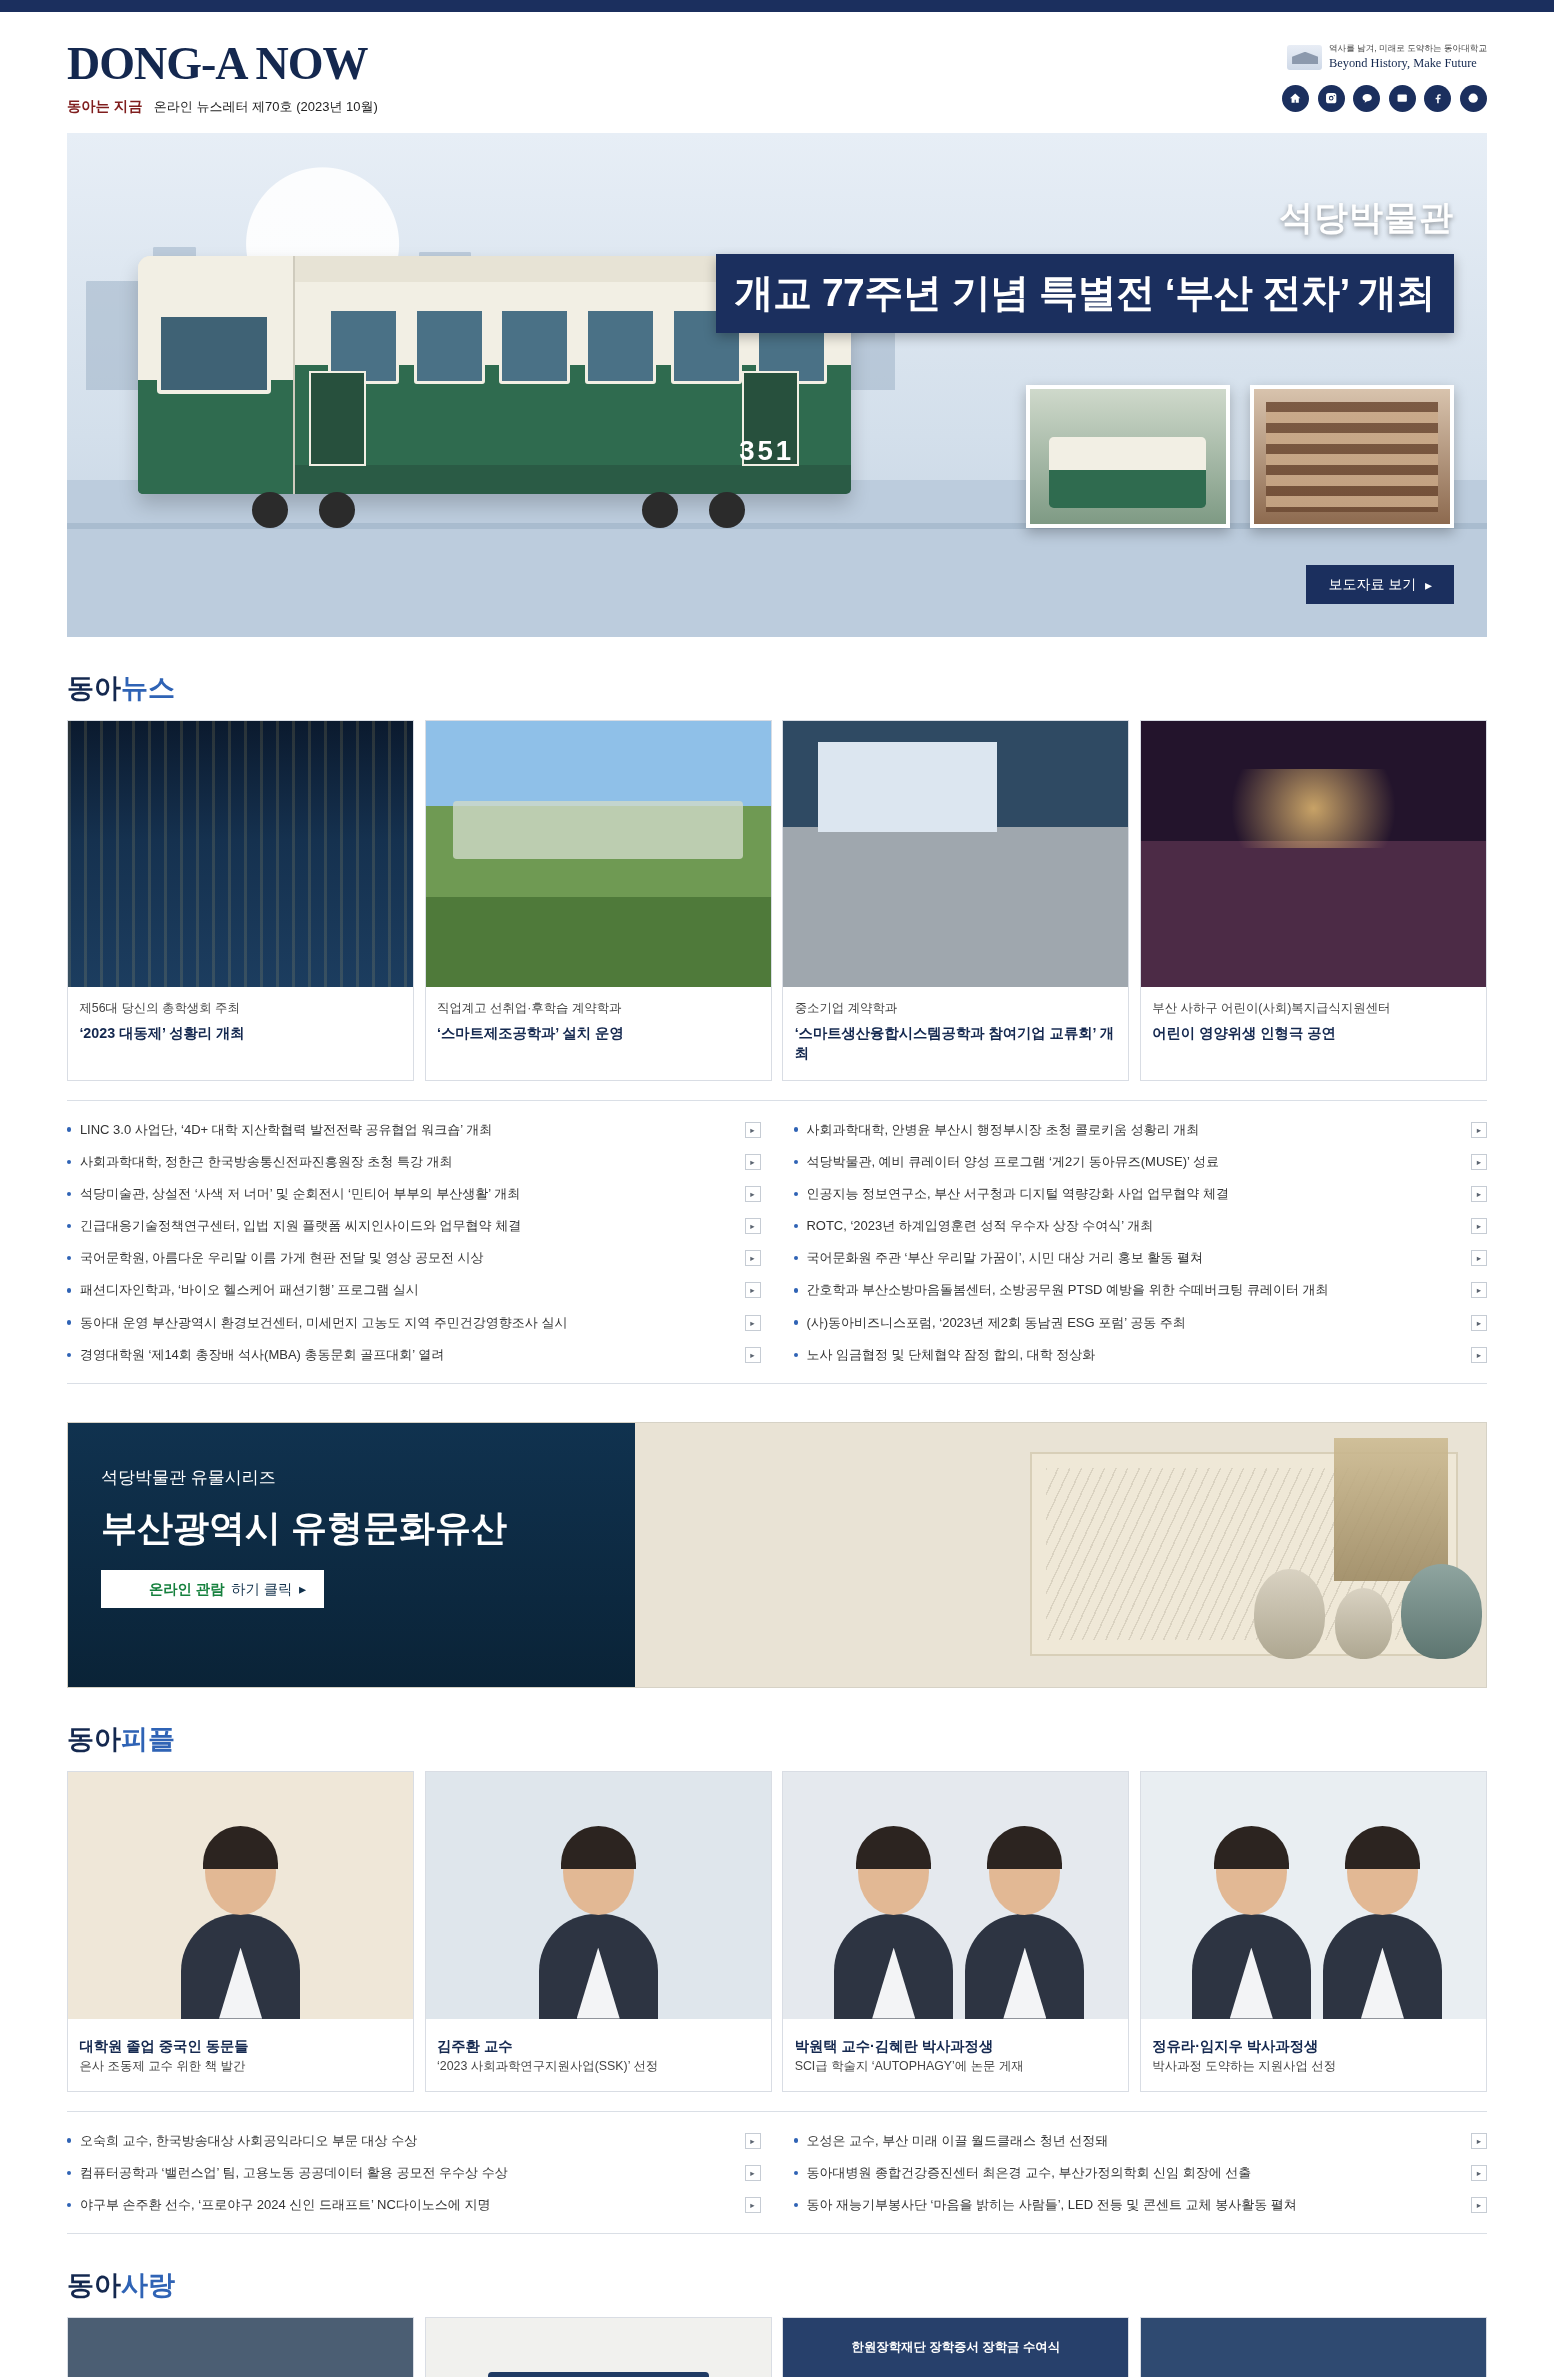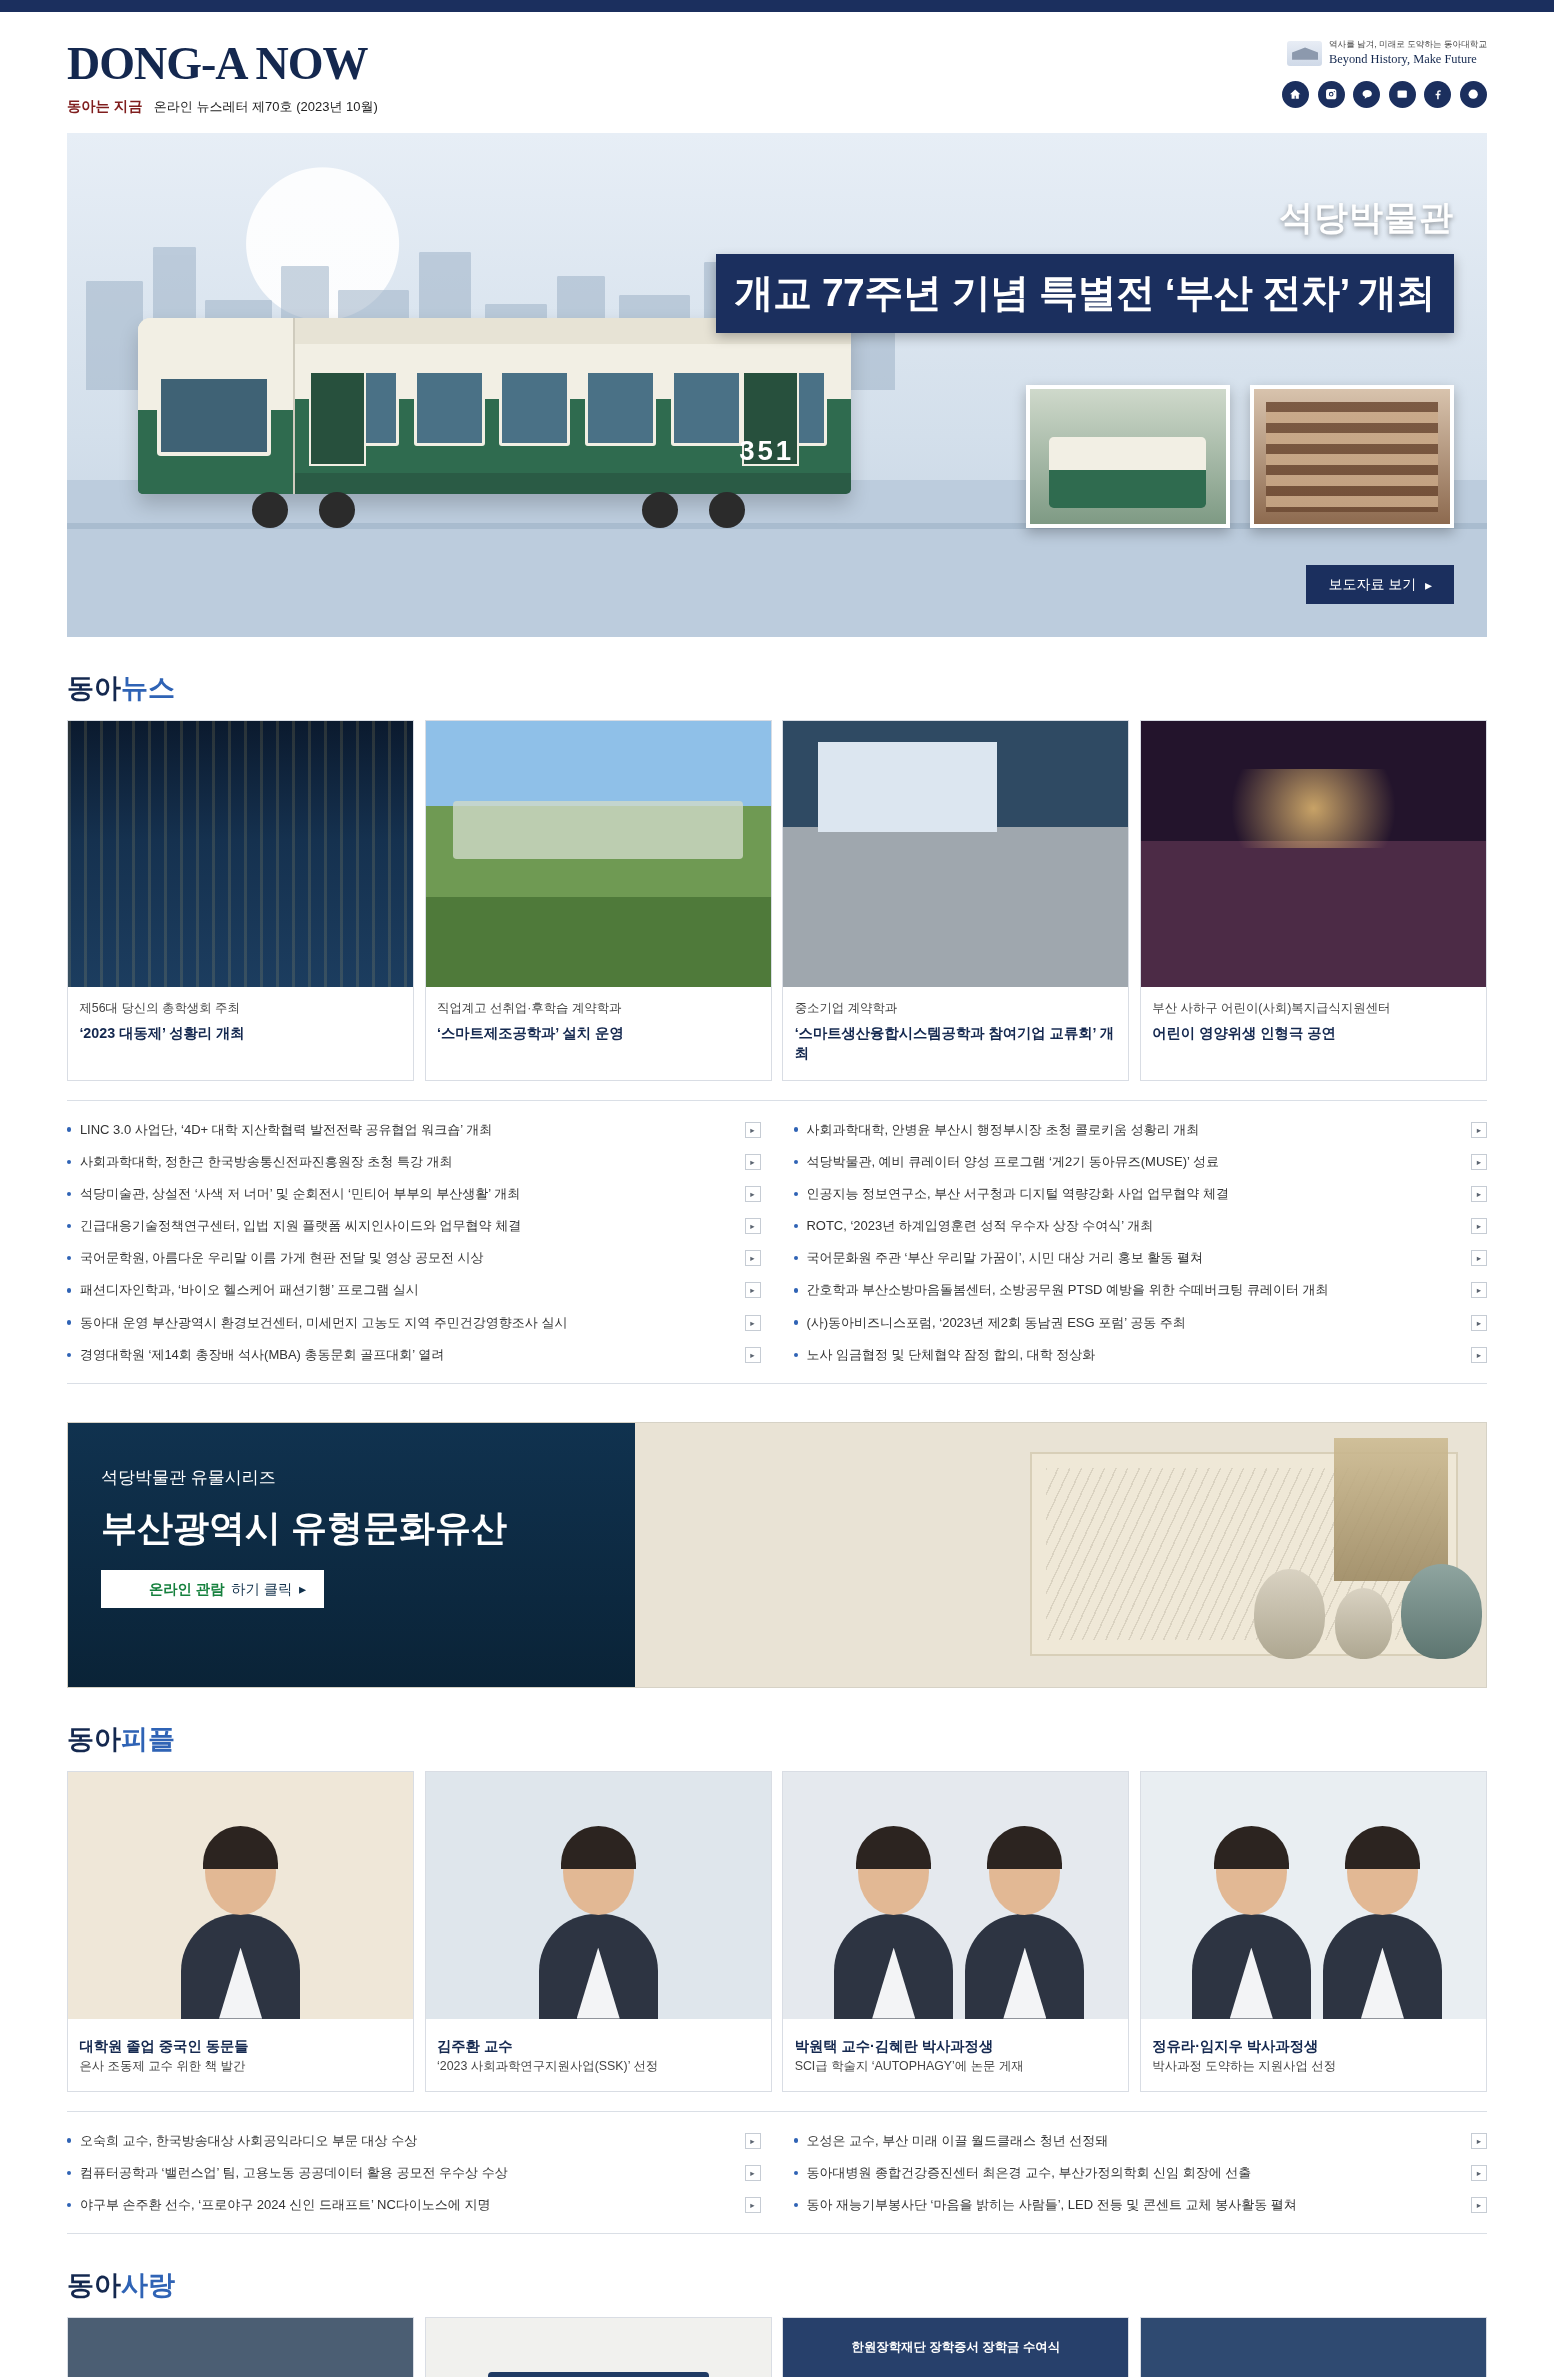--- a/index.html
+++ b/index.html
@@ -13,21 +13,21 @@
   }
   .page { width: 1554px; margin: 0 auto; position: relative; background:#fff; }
 
   
   .topline { height: 12.4px; background:#1b2f5e; }
   .topline2 { height: 4.8px; background:#fff; }
 
   
   .header {
     padding: 19px 67px 0 67px;
-    display:flex; align-items:flex-start; justify-content:space-between;
+    display:flex; align-items:center; justify-content:space-between;
   }
   .brand { padding-top: 4.8px; }
   .logo-main {
     font-family: "Liberation Serif", serif;
     font-size: 46px;
     letter-spacing: -1px;
     color:#14284f;
     font-weight: bold;
     line-height: 1;
   }
@@ -76,21 +76,21 @@
   .hero-city { position:absolute; left:0; right:0; top:57px; height:200px; opacity:.55; }
   .hero-city i {
     position:absolute; bottom:0; background:#9fb3c8; border-radius:1.4px 1.4px 0 0;
   }
   .hero-ground { position:absolute; left:0; right:0; bottom:0; height:157px; background:#bcccdd; }
   .hero-ground:after{
     content:""; position:absolute; left:0; right:0; top:43px; height:5.7px; background:#a9bccf;
   }
   
   .tram {
-    position:absolute; left:71px; bottom:143px; width:713px; height:176px;
+    position:absolute; left:71px; bottom:143px; width:713px; height:238px;
     background: linear-gradient(180deg,#f2efe4 0 46%, #2f6b4f 46% 88%, #2a5b45 88% 100%);
     border-radius: 12.4px 12.4px 4.8px 4.8px;
     box-shadow: 0 10.5px 19px rgba(0,0,0,.18);
     overflow:hidden;
   }
   .tram .roof { position:absolute; left:0; right:0; top:0; height:26px; background:#e7e3d5; border-radius:12.4px 12.4px 0 0;}
   .tram .win {
     position:absolute; top:52px; width:71px; height:76px; background:#4a7186;
     border:3.8px solid #f2efe4; border-radius:2.9px;
   }

